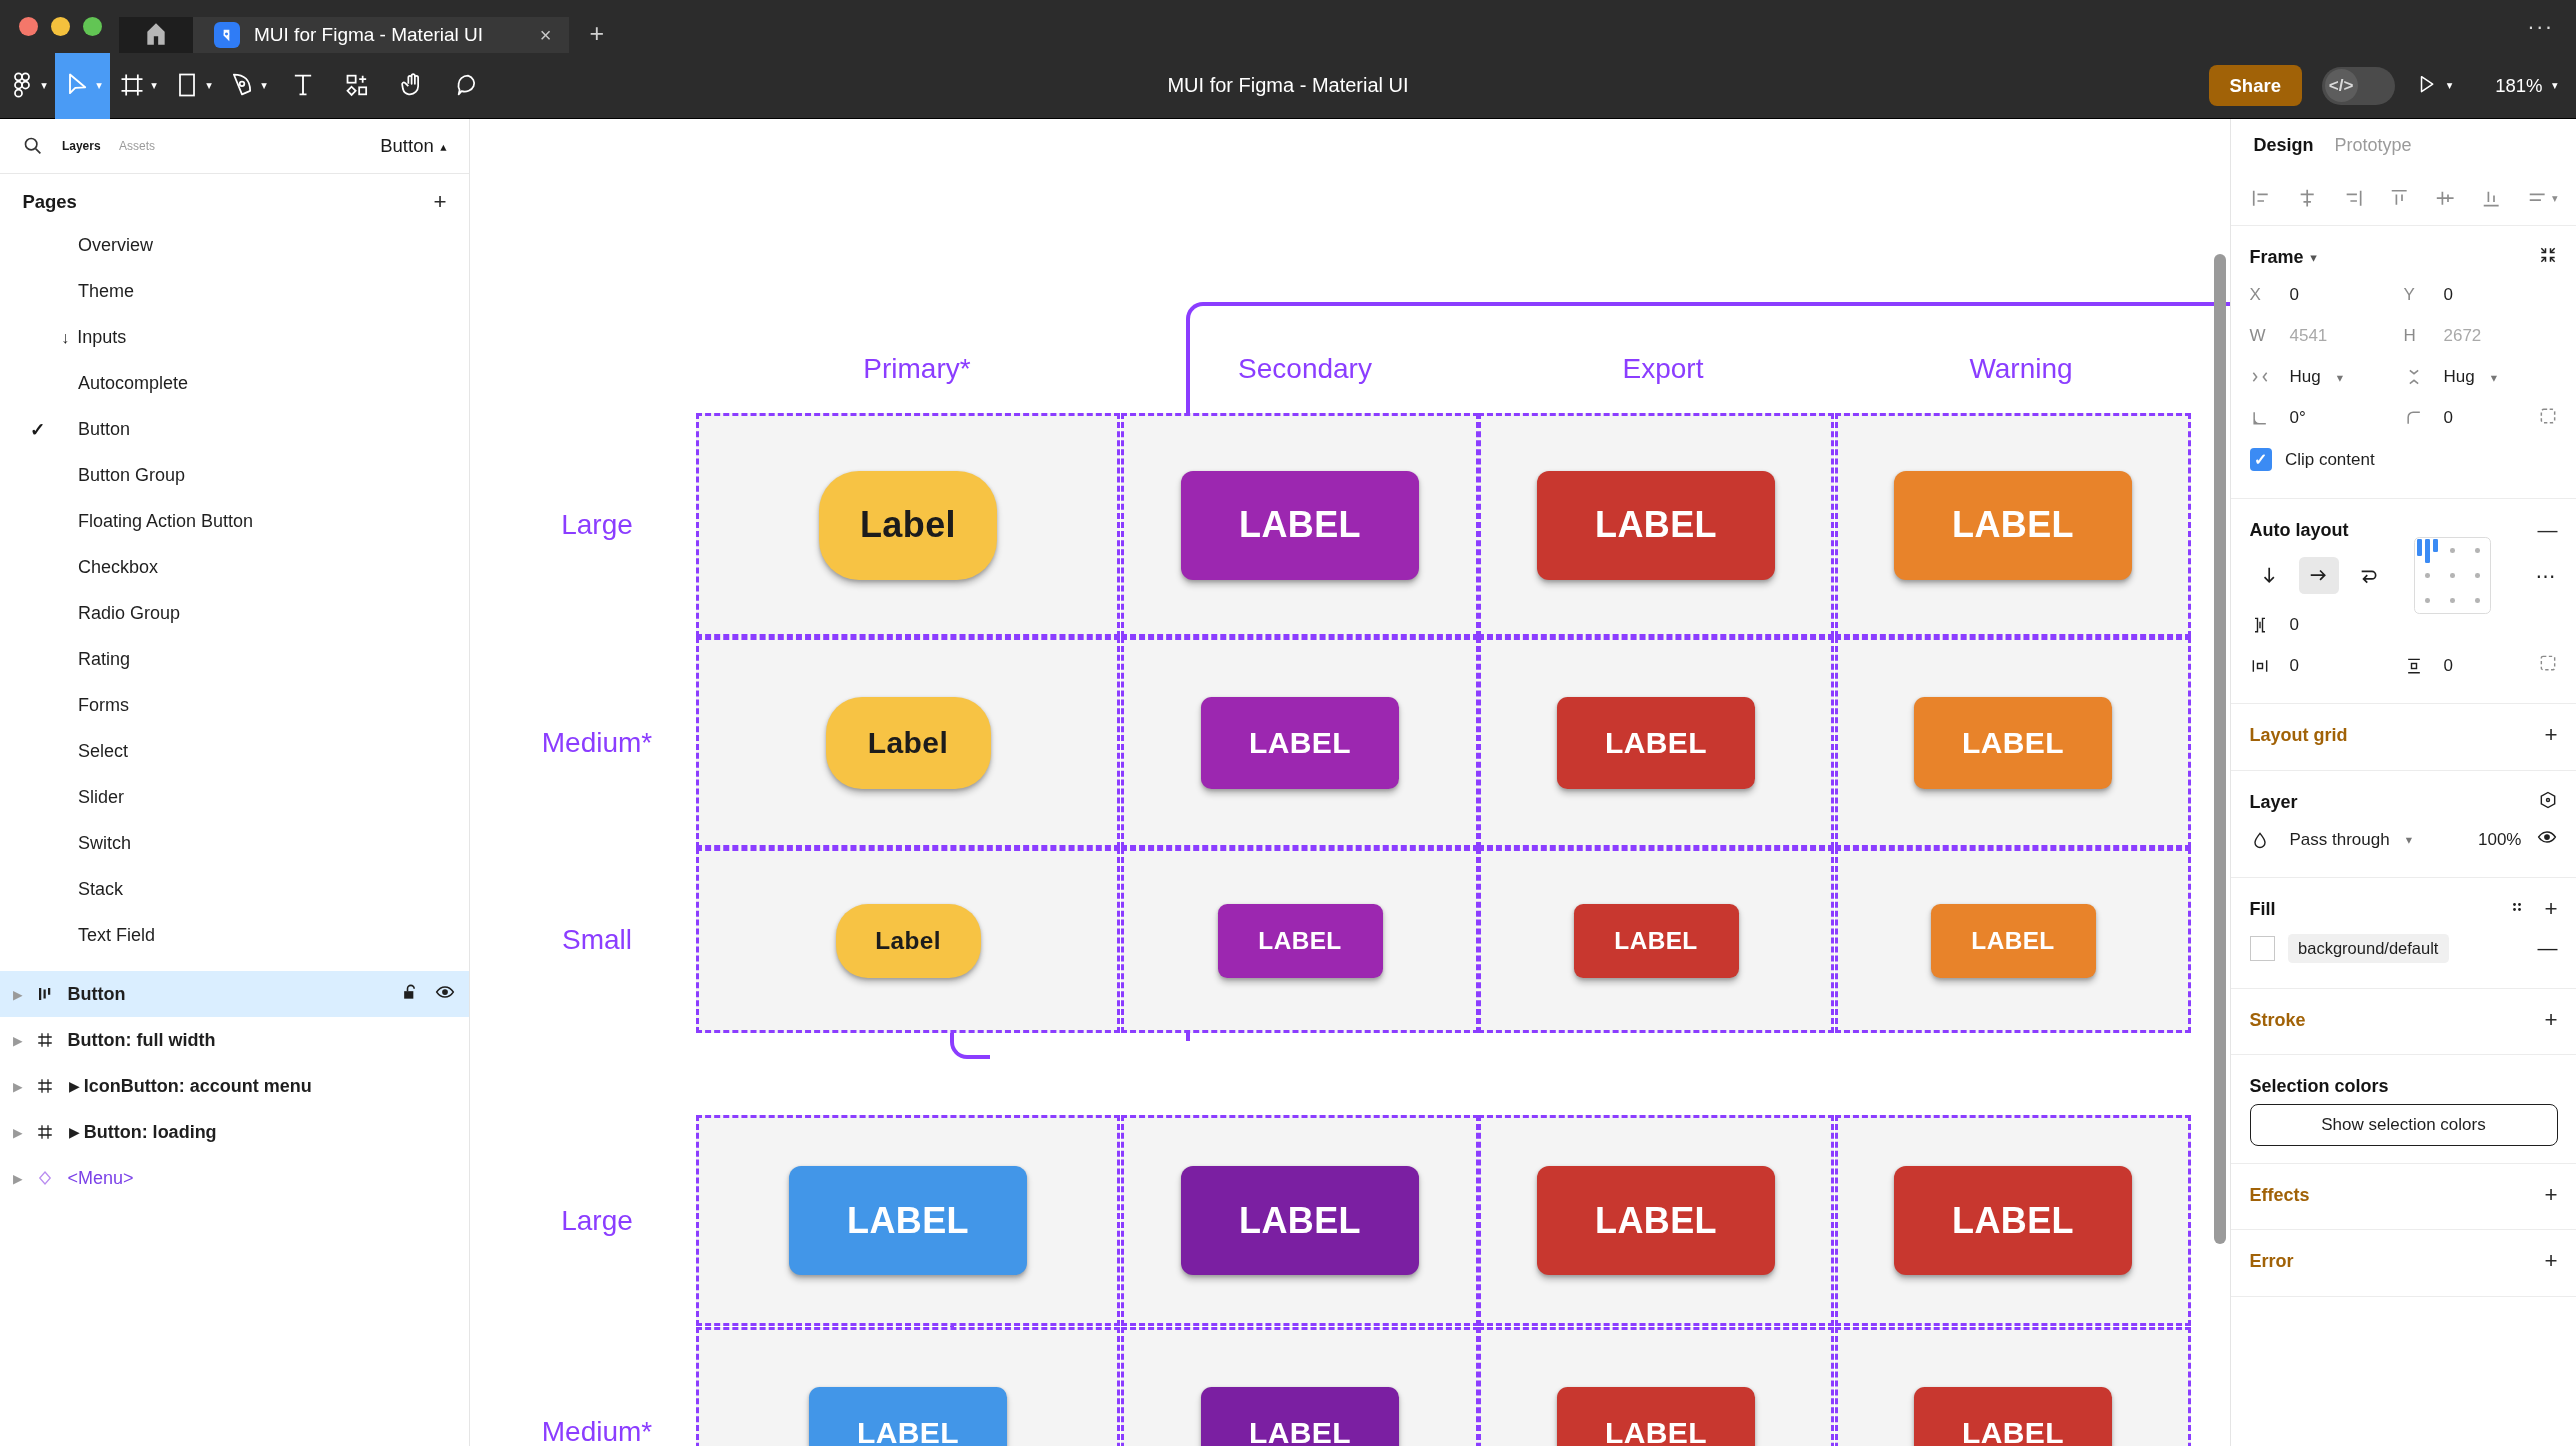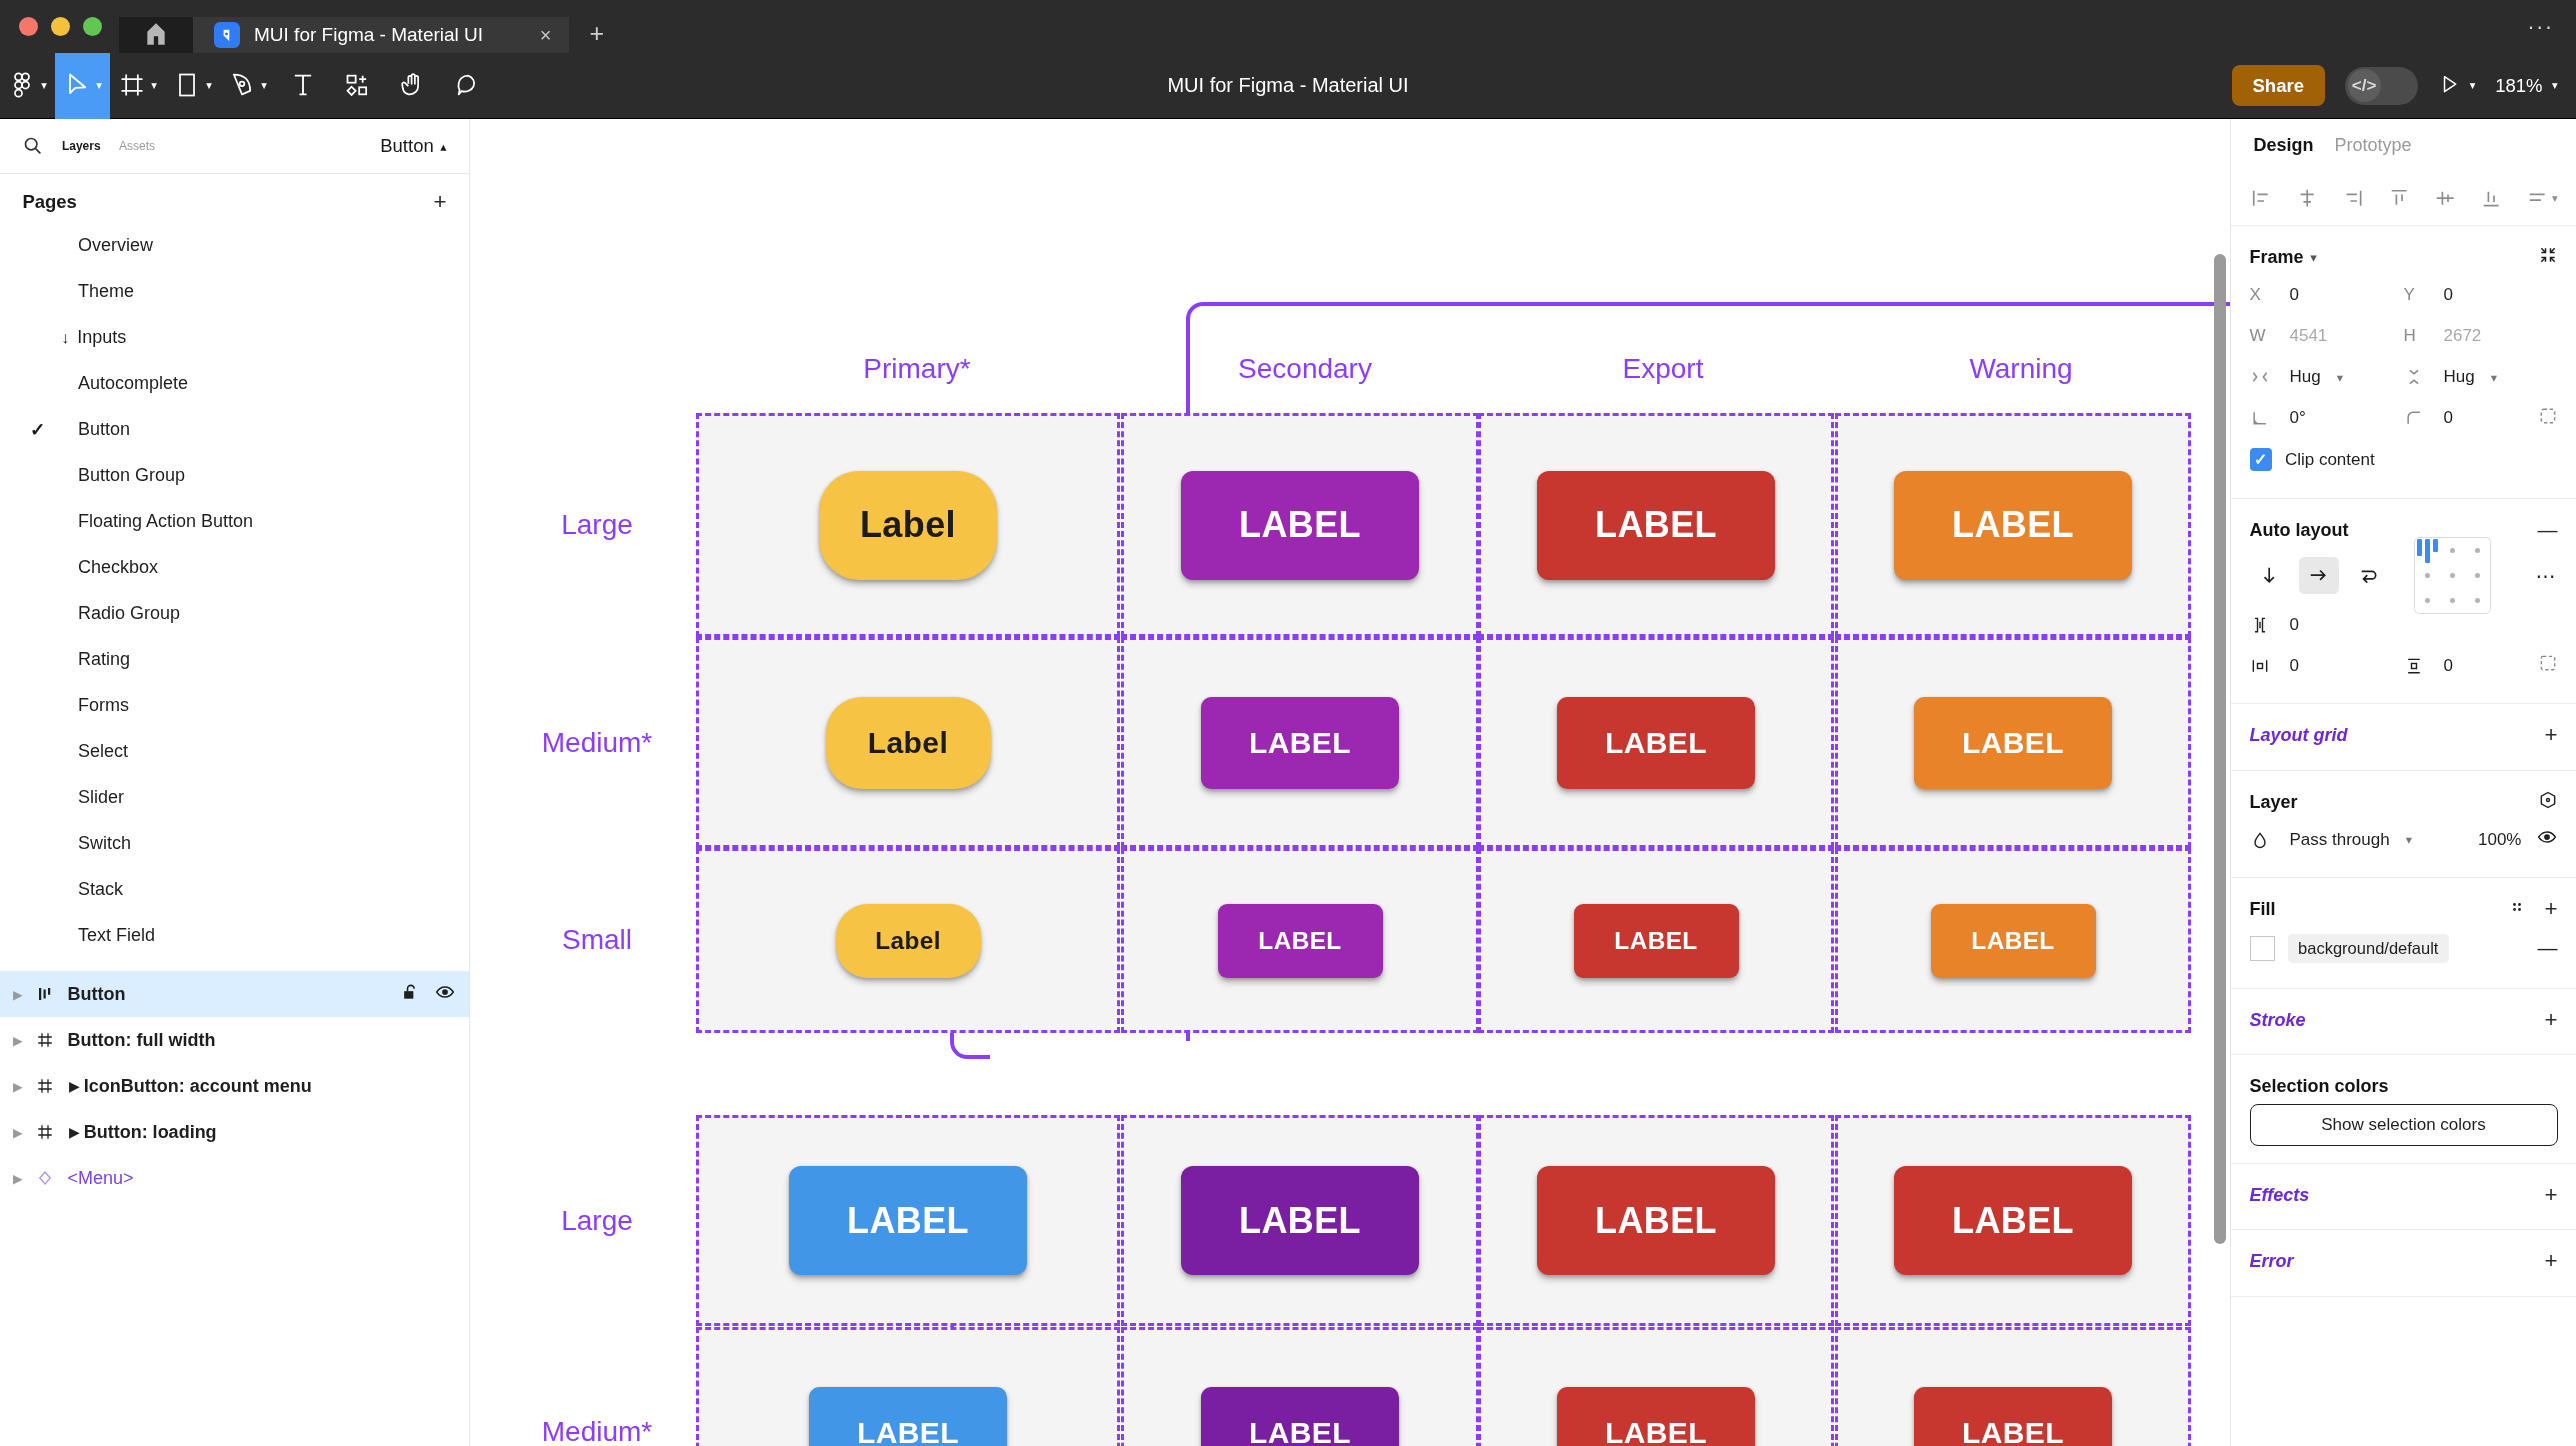--- a/index.html
+++ b/index.html
@@ -69,21 +69,21 @@
     width:73px; height:38px; border-radius:19px; background:#4b4b4b;
     display:flex; align-items:center; padding:2.6px; cursor:pointer;
   }
   #code-knob {
     width:33px; height:33px; border-radius:50%; background:#5d5d5d;
     display:flex; align-items:center; justify-content:center;
     color:#d9d9d9; font-size:17px; font-weight:600;
   }
   #present { display:flex; align-items:center; gap:8px; color:#fff; cursor:pointer; }
   #present svg { width:22.4px; height:22.4px; }
-  #zoom-level { display:flex; align-items:center; gap:8px; color:#fff; font-size:18.5px; cursor:pointer; }
+  #zoom-level { display:flex; align-items:center; gap:8px; color:#fff; font-size:18.5px; cursor:pointer;margin-left:23px; }
 
   
   #body-wrap { display:flex; height:1328px; }
 
   
   #left-panel {
     width:470px; background:#ffffff; border-right:0.7px solid #e5e5e5;
     display:flex; flex-direction:column; flex:0 0 470px;
   }
   #lp-tabs {
@@ -192,21 +192,21 @@
   #align-row {
     height:54px; display:flex; align-items:center; justify-content:space-between;
     padding:0 18.5px; border-bottom:0.7px solid #ececec;
   }
   #align-row .ai { cursor:pointer; display:flex; align-items:center; gap:2.6px; }
   #align-row svg { width:22.4px; height:22.4px; }
 
   .sec { border-bottom:0.7px solid #ececec; padding:14.5px 18.5px 17px 18.5px; }
   .sec-head { display:flex; align-items:center; height:34px; }
   .sec-head .lbl { font-weight:700; font-size:18px; color:#141414; }
-  .sec-head .lbl.muted { color:#6d28d9; font-weight:700;font-style:italic; }
+  .sec-head .lbl.muted { color:#a16207; font-weight:700; }
   .sec-head .chev { font-size:13px; margin-left:6.6px; color:#555; }
   .sec-head .tools { margin-left:auto; display:flex; align-items:center; gap:17px; }
   .sec-head .tools svg { width:20px; height:20px; }
   .sec-head .plus { font-size:22.4px; line-height:1; color:#2b2b2b; cursor:pointer; }
   .sec-head .minus { font-size:20px; line-height:1; color:#2b2b2b; cursor:pointer; }
 
   .frow { display:flex; align-items:center; height:41px; }
   .fcell { width:50%; display:flex; align-items:center; gap:12px; }
   .fcell .k { color:#8b8b8b; font-size:17px; width:28px; text-align:left; }
   .fcell .v { color:#1f1f1f; font-size:17px; }

